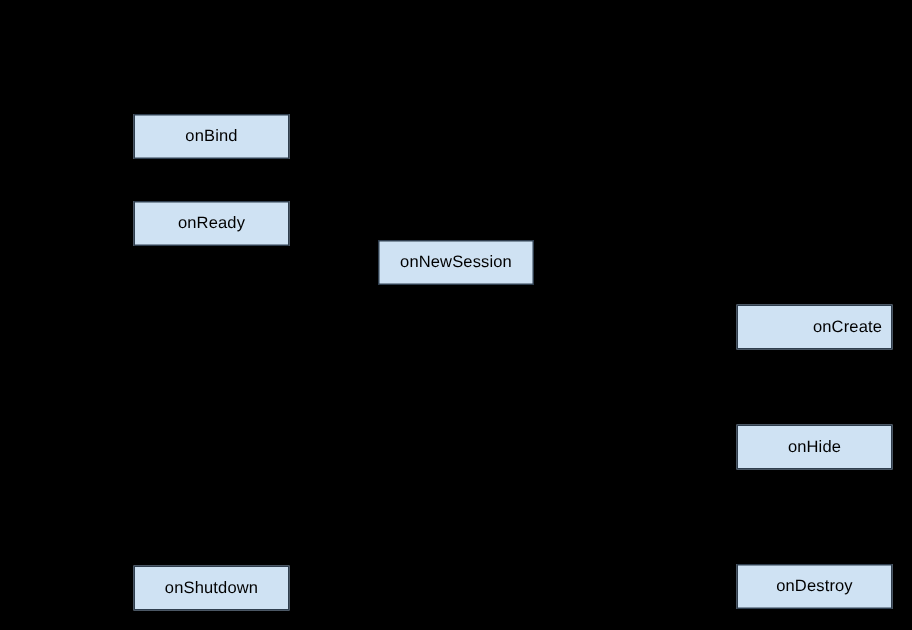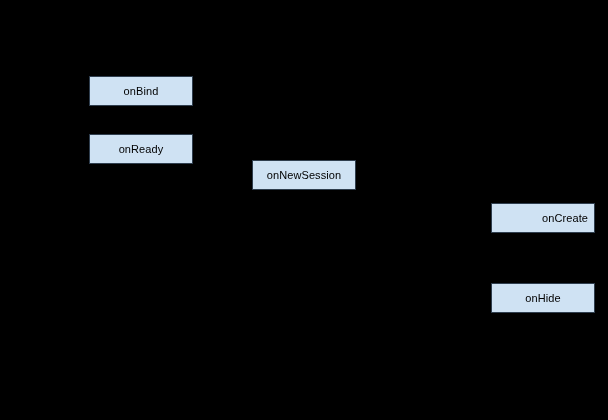--- a/index.html
+++ b/index.html
@@ -61,15 +61,21 @@
 
   <div class="node n-oncreate">
     <span class="label">onCreate</span>
   </div>
 
 
   <div class="node n-onhide">
     <span class="label">onHide</span>
   </div>
 
+  <div class="node n-onshutdown">
+    <span class="label">onShutdown</span>
+  </div>
 
+  <div class="node n-ondestroy">
+    <span class="label">onDestroy</span>
+  </div>
 
 </div>
 
 </body></html>

